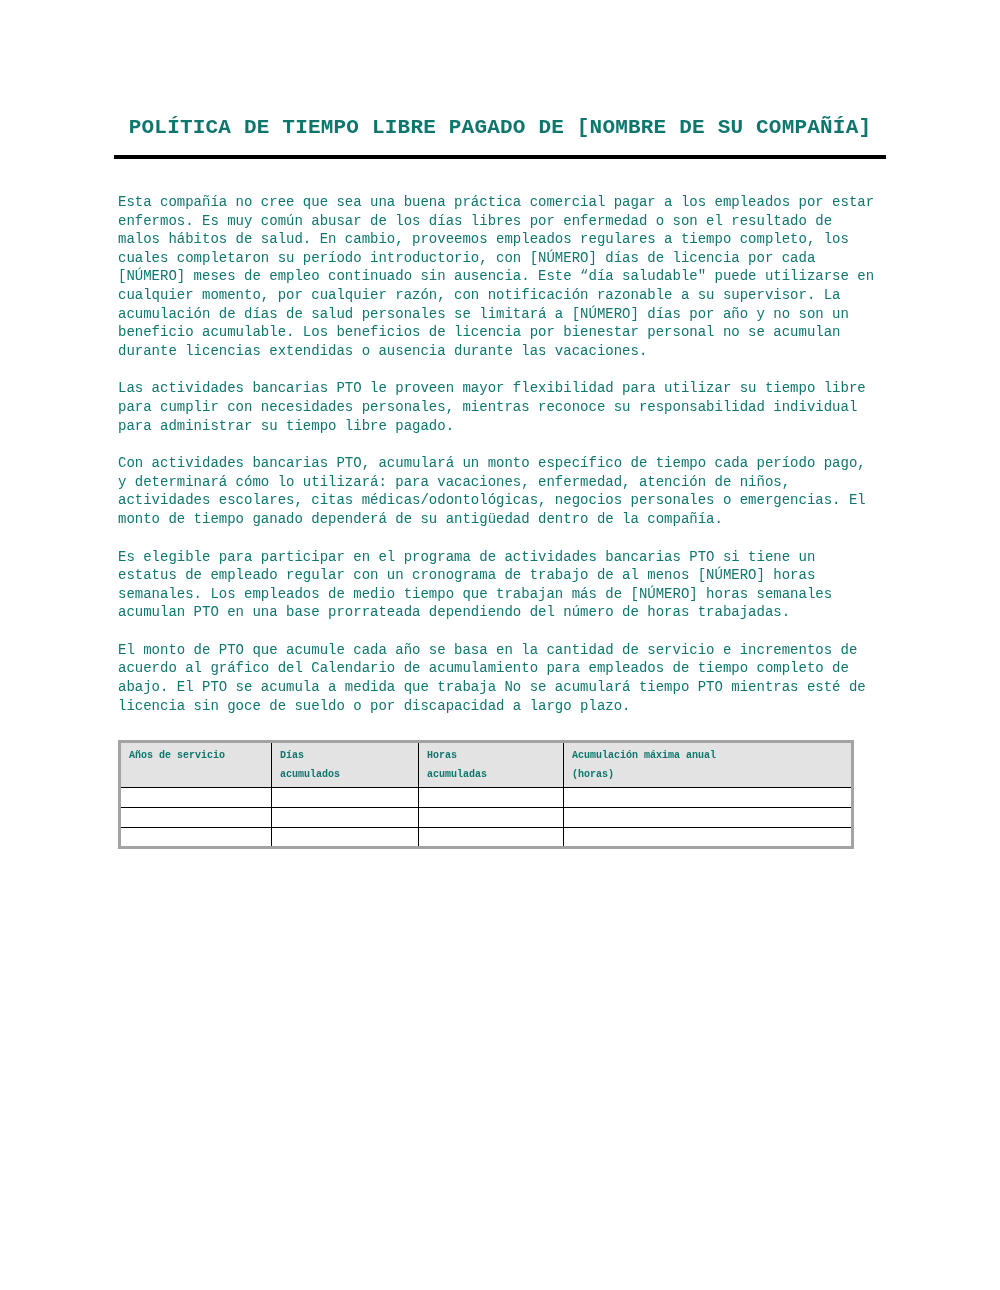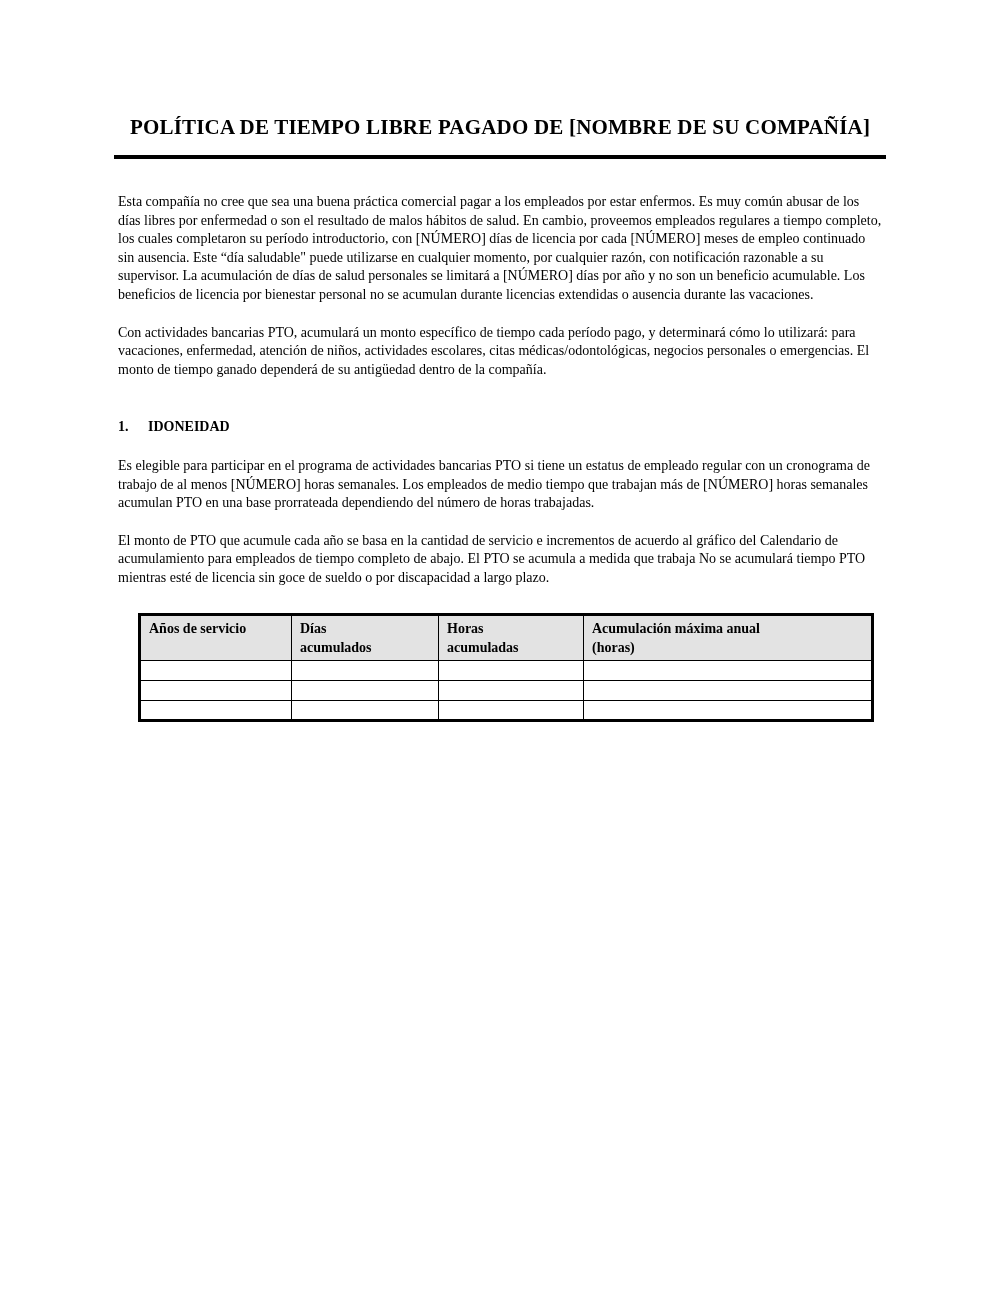--- a/index.html
+++ b/index.html
@@ -1,22 +1,22 @@
 <!DOCTYPE html>
 <html><head>
 <meta charset="utf-8">
 <style>
   * { box-sizing: border-box; }
   html, body { margin: 0; padding: 0; background: #ffffff; }
   .page {
     width: 1000px;
     height: 1290px;
     background: #ffffff;
-    color: #000000;
-    font-family: Liberation Serif, serif;
+    color: #0f766e;
+    font-family: Liberation Mono, monospace;
     overflow: hidden;
     position: relative;
   }
   .content {
     padding: 0 118px 0 118px;
   }
   .doc-title {
     margin: 112px 0 0 0;
     font-size: 21px;
     font-weight: bold;
@@ -46,26 +46,25 @@
     font-weight: bold;
     margin: 39px 0 20px 0;
     line-height: 18.6px;
   }
   .section-heading .num {
     display: inline-block;
     width: 30px;
   }
   .accrual-table {
     border-collapse: collapse;
-    border: 3px solid #000000;
+    border: 3px solid #a3a3a3;
     margin-top: 25px;
     width: 733px;
     table-layout: fixed;
-    font-size: 14px;
-    margin-left: 20px;
+    font-size: 10px;
   }
   .accrual-table th, .accrual-table td {
     border: 1px solid #000000;
     padding: 3px 8px;
     vertical-align: top;
     text-align: left;
   }
   .accrual-table th {
     background: #e3e3e3;
     font-weight: bold;
@@ -85,25 +84,25 @@
   <div class="content">
 
     <h1 class="doc-title">POLÍTICA DE TIEMPO LIBRE PAGADO DE [NOMBRE DE SU COMPAÑÍA]</h1>
 
     <hr class="title-rule">
 
     <div class="body-text">
 
       <p class="first-para">Esta compañía no cree que sea una buena práctica comercial pagar a los empleados por estar enfermos. Es muy común abusar de los días libres por enfermedad o son el resultado de malos hábitos de salud. En cambio, proveemos empleados regulares a tiempo completo, los cuales completaron su período introductorio, con [NÚMERO] días de licencia por cada [NÚMERO] meses de empleo continuado sin ausencia.  Este “día saludable" puede utilizarse en cualquier momento, por cualquier razón, con notificación razonable a su supervisor. La acumulación de días de salud personales se limitará a [NÚMERO] días por año y no son un beneficio acumulable. Los beneficios de licencia por bienestar personal no se acumulan durante licencias extendidas o ausencia durante las vacaciones.</p>
 
+      <p>Las actividades bancarias PTO le proveen mayor flexibilidad para utilizar su tiempo libre para cumplir con necesidades personales, mientras reconoce su responsabilidad individual para administrar su tiempo libre pagado.</p>
 
       <p>Con actividades bancarias PTO, acumulará un monto específico de tiempo cada período pago, y determinará cómo lo utilizará: para vacaciones, enfermedad, atención de niños, actividades escolares, citas médicas/odontológicas, negocios personales o emergencias. El monto de tiempo ganado dependerá de su antigüedad dentro de la compañía.</p>
 
 
-      <h2 class="section-heading"><span class="num">1.</span><span>IDONEIDAD</span></h2>
 
       <p>Es elegible para participar en el programa de actividades bancarias PTO si tiene un estatus de empleado regular con un cronograma de trabajo de al menos [NÚMERO] horas semanales. Los empleados de medio tiempo que trabajan más de [NÚMERO] horas semanales acumulan PTO en una base prorrateada dependiendo del número de horas trabajadas.</p>
 
 
       <p>El monto de PTO que acumule cada año se basa en la cantidad de servicio e incrementos de acuerdo al gráfico del Calendario de acumulamiento para empleados de tiempo completo de abajo. El PTO se acumula a medida que trabaja No se acumulará tiempo PTO mientras esté de licencia sin goce de sueldo o por discapacidad a largo plazo.</p>
 
 
       <table class="accrual-table">
         <colgroup>
           <col style="width:152px">

